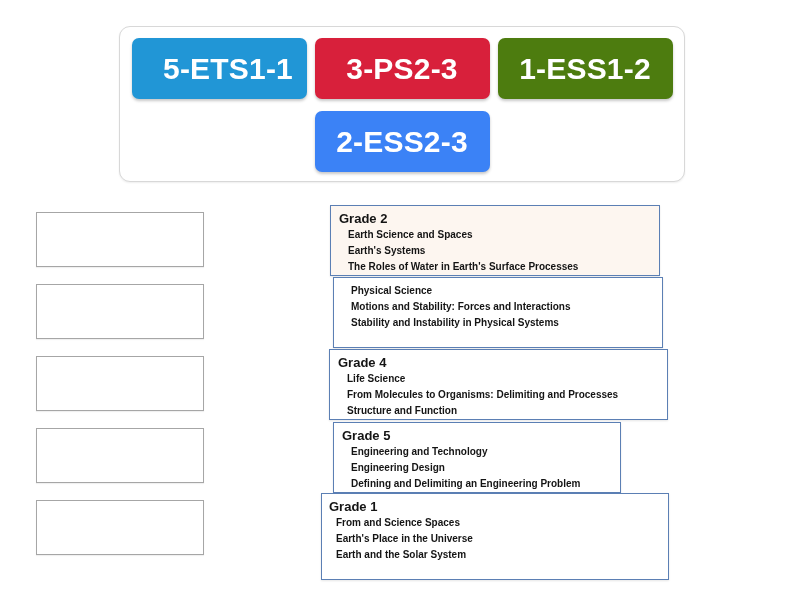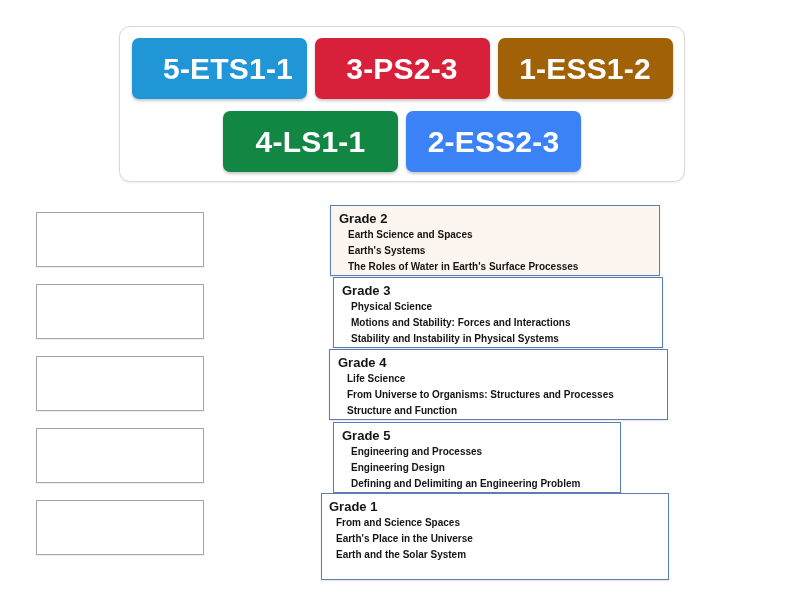--- a/index.html
+++ b/index.html
@@ -113,60 +113,58 @@
   #answer-box-4 .answer-title { padding-left: 7px; }
 </style>
 </head>
 <body>
 
 <div id="tile-tray">
 
   <div class="tile-row" id="tile-row-0">
     <div class="tile" style="background: rgb(33, 150, 214); padding-left: 18px;">5-ETS1-1</div>
     <div class="tile" style="background: rgb(216, 32, 59);">3-PS2-3</div>
-    <div class="tile" style="background: #a16207; text-align: center;">1-ESS1-2</div>
+    <div class="tile" style="background: #4d7c0f; text-align: center;">1-ESS1-2</div>
   </div>
 
   <div class="tile-row" id="tile-row-1">
-    <div class="tile" style="background: rgb(18, 135, 67);">4-LS1-1</div>
     <div class="tile" style="background: #3b82f6;">2-ESS2-3</div>
   </div>
 
 </div>
 
 <div class="drop-zone" id="drop-zone-0"></div>
 <div class="drop-zone" id="drop-zone-1"></div>
 <div class="drop-zone" id="drop-zone-2"></div>
 <div class="drop-zone" id="drop-zone-3"></div>
 <div class="drop-zone" id="drop-zone-4"></div>
 
 <div class="answer-box" id="answer-box-0">
   <div class="answer-title">Grade 2</div>
   <div class="answer-line">Earth Science and Spaces</div>
   <div class="answer-line">Earth's Systems</div>
   <div class="answer-line">The Roles of Water in Earth's Surface Processes</div>
 </div>
 
 <div class="answer-box" id="answer-box-1">
-  <div class="answer-title">Grade 3</div>
   <div class="answer-line">Physical Science</div>
   <div class="answer-line">Motions and Stability: Forces and Interactions</div>
   <div class="answer-line">Stability and Instability in Physical Systems</div>
 </div>
 
 <div class="answer-box" id="answer-box-2">
   <div class="answer-title">Grade 4</div>
   <div class="answer-line">Life Science</div>
-  <div class="answer-line">From Universe to Organisms: Structures and Processes</div>
+  <div class="answer-line">From Molecules to Organisms: Delimiting and Processes</div>
   <div class="answer-line">Structure and Function</div>
 </div>
 
 <div class="answer-box" id="answer-box-3">
   <div class="answer-title">Grade 5</div>
-  <div class="answer-line">Engineering and Processes</div>
+  <div class="answer-line">Engineering and Technology</div>
   <div class="answer-line">Engineering Design</div>
   <div class="answer-line">Defining and Delimiting an Engineering Problem</div>
 </div>
 
 <div class="answer-box" id="answer-box-4">
   <div class="answer-title">Grade 1</div>
   <div class="answer-line">From and Science Spaces</div>
   <div class="answer-line">Earth's Place in the Universe</div>
   <div class="answer-line">Earth and the Solar System</div>
 </div>

